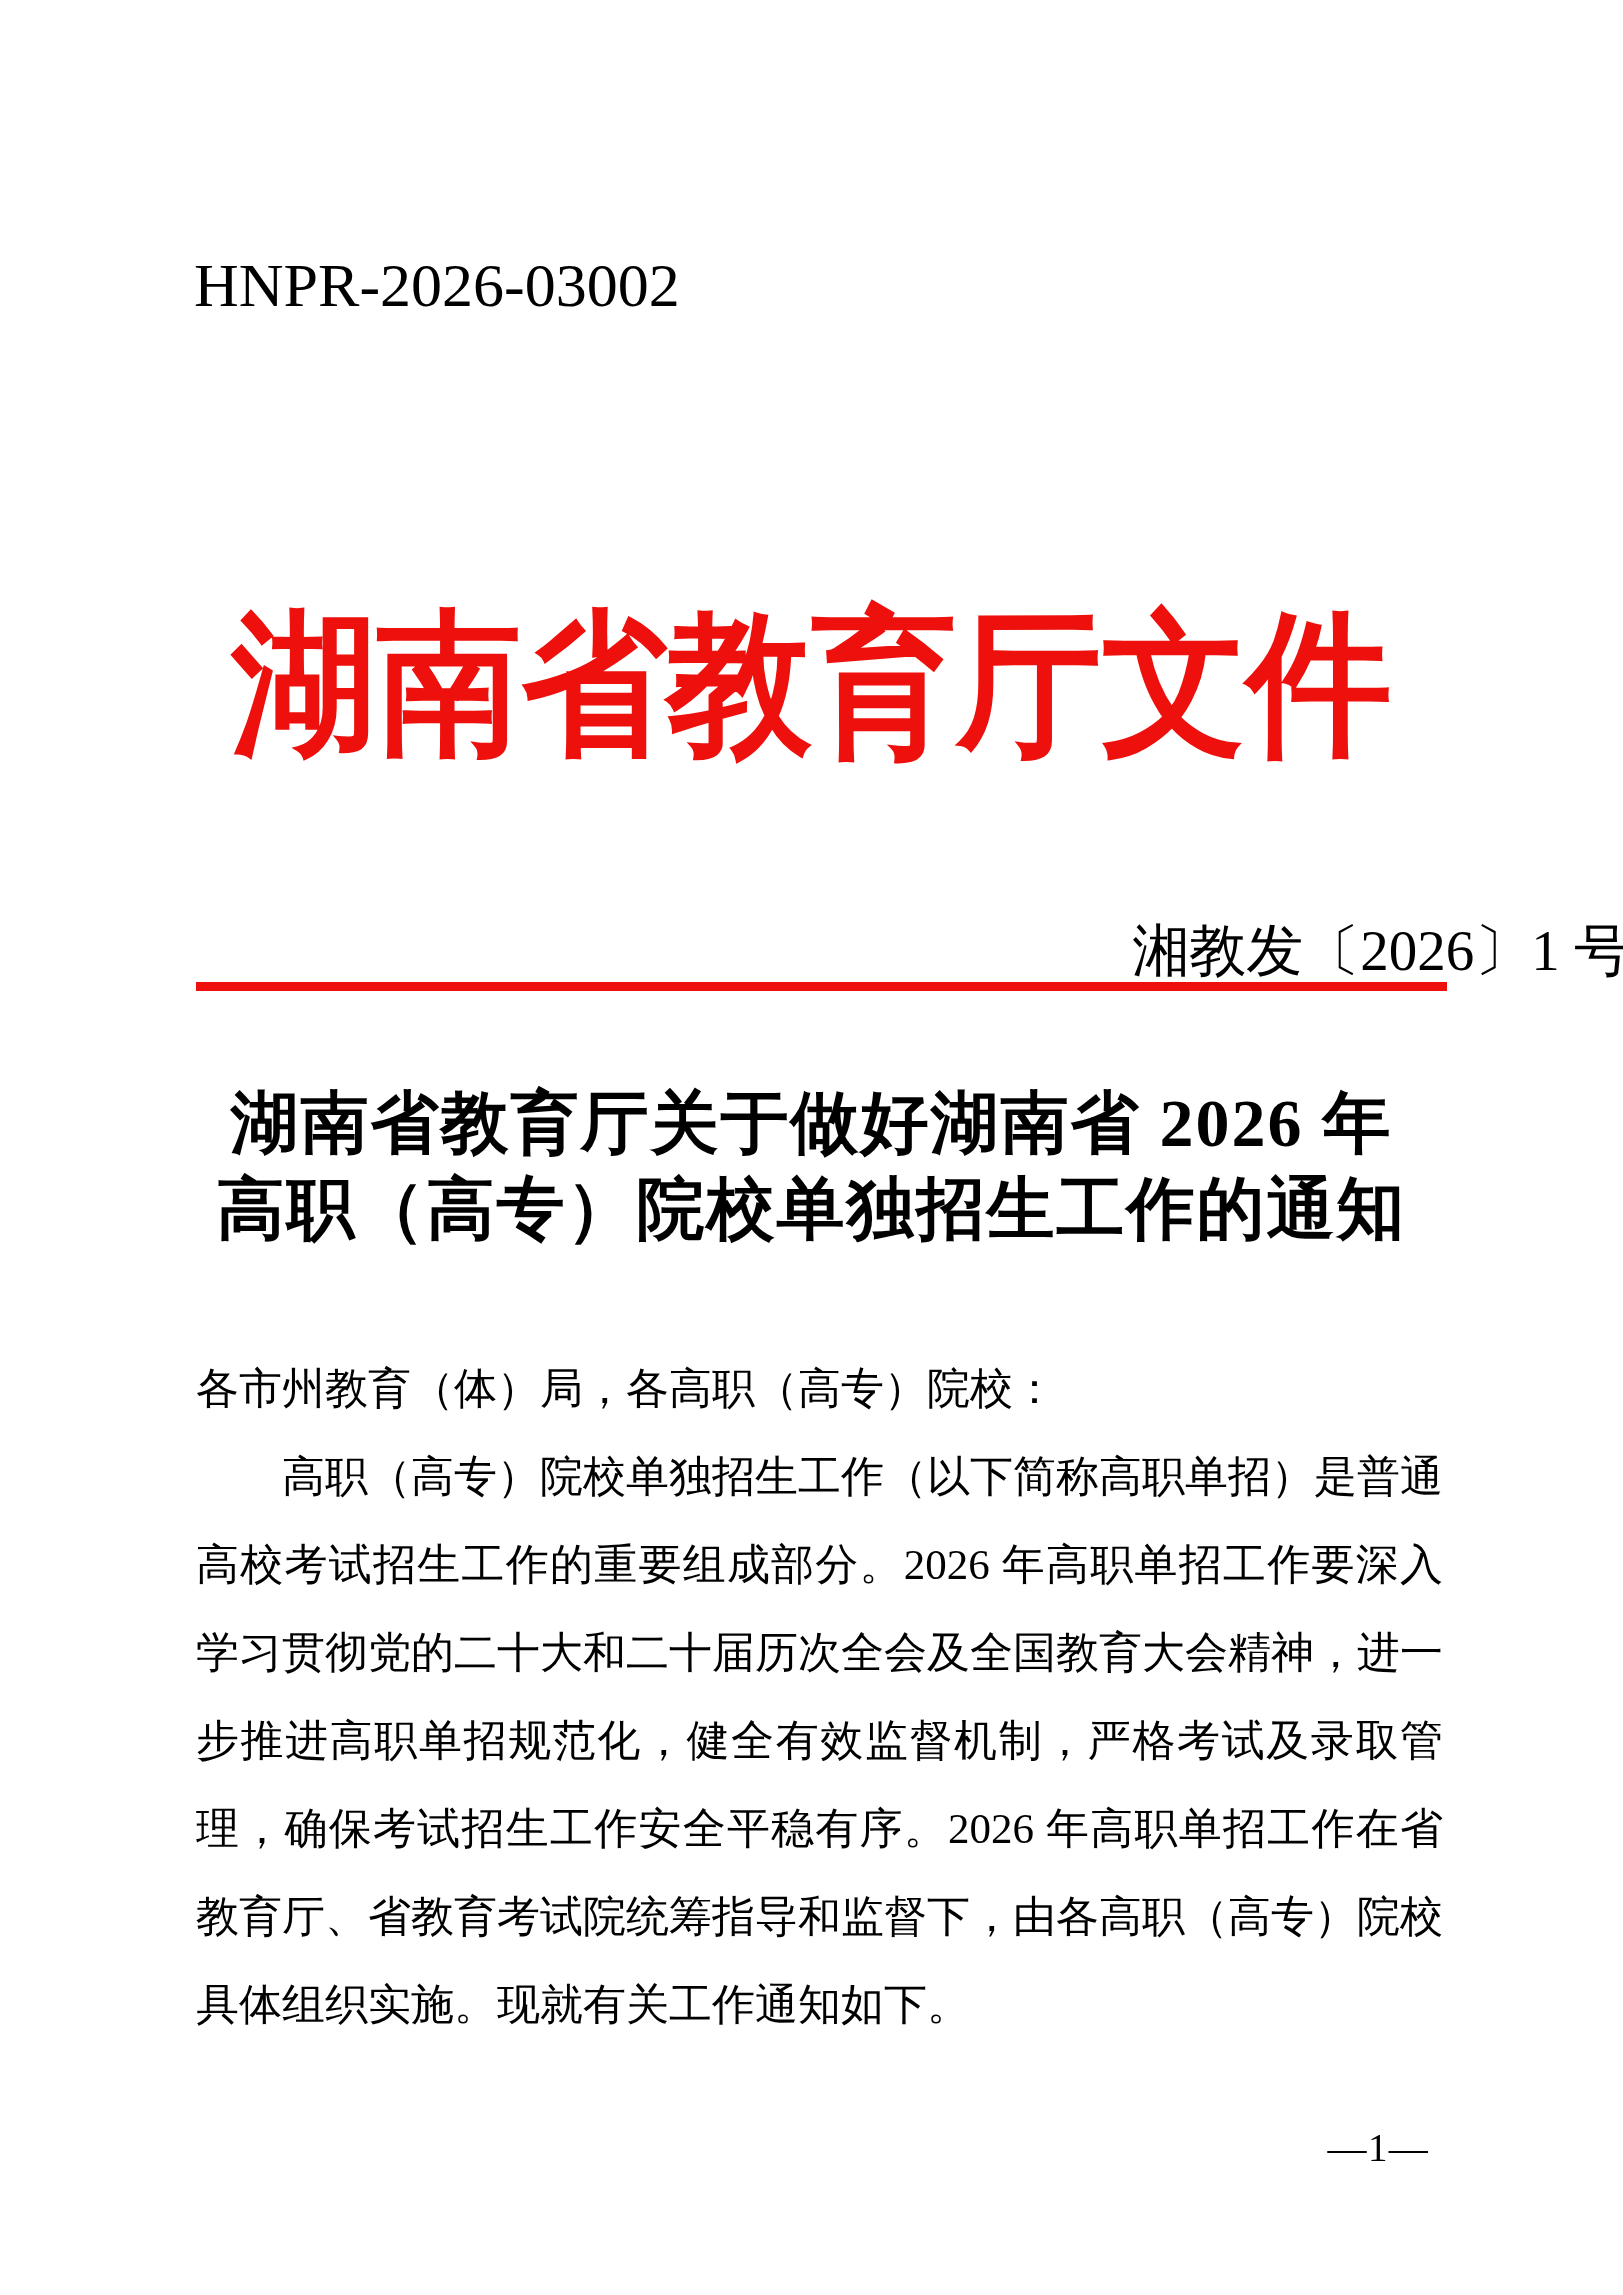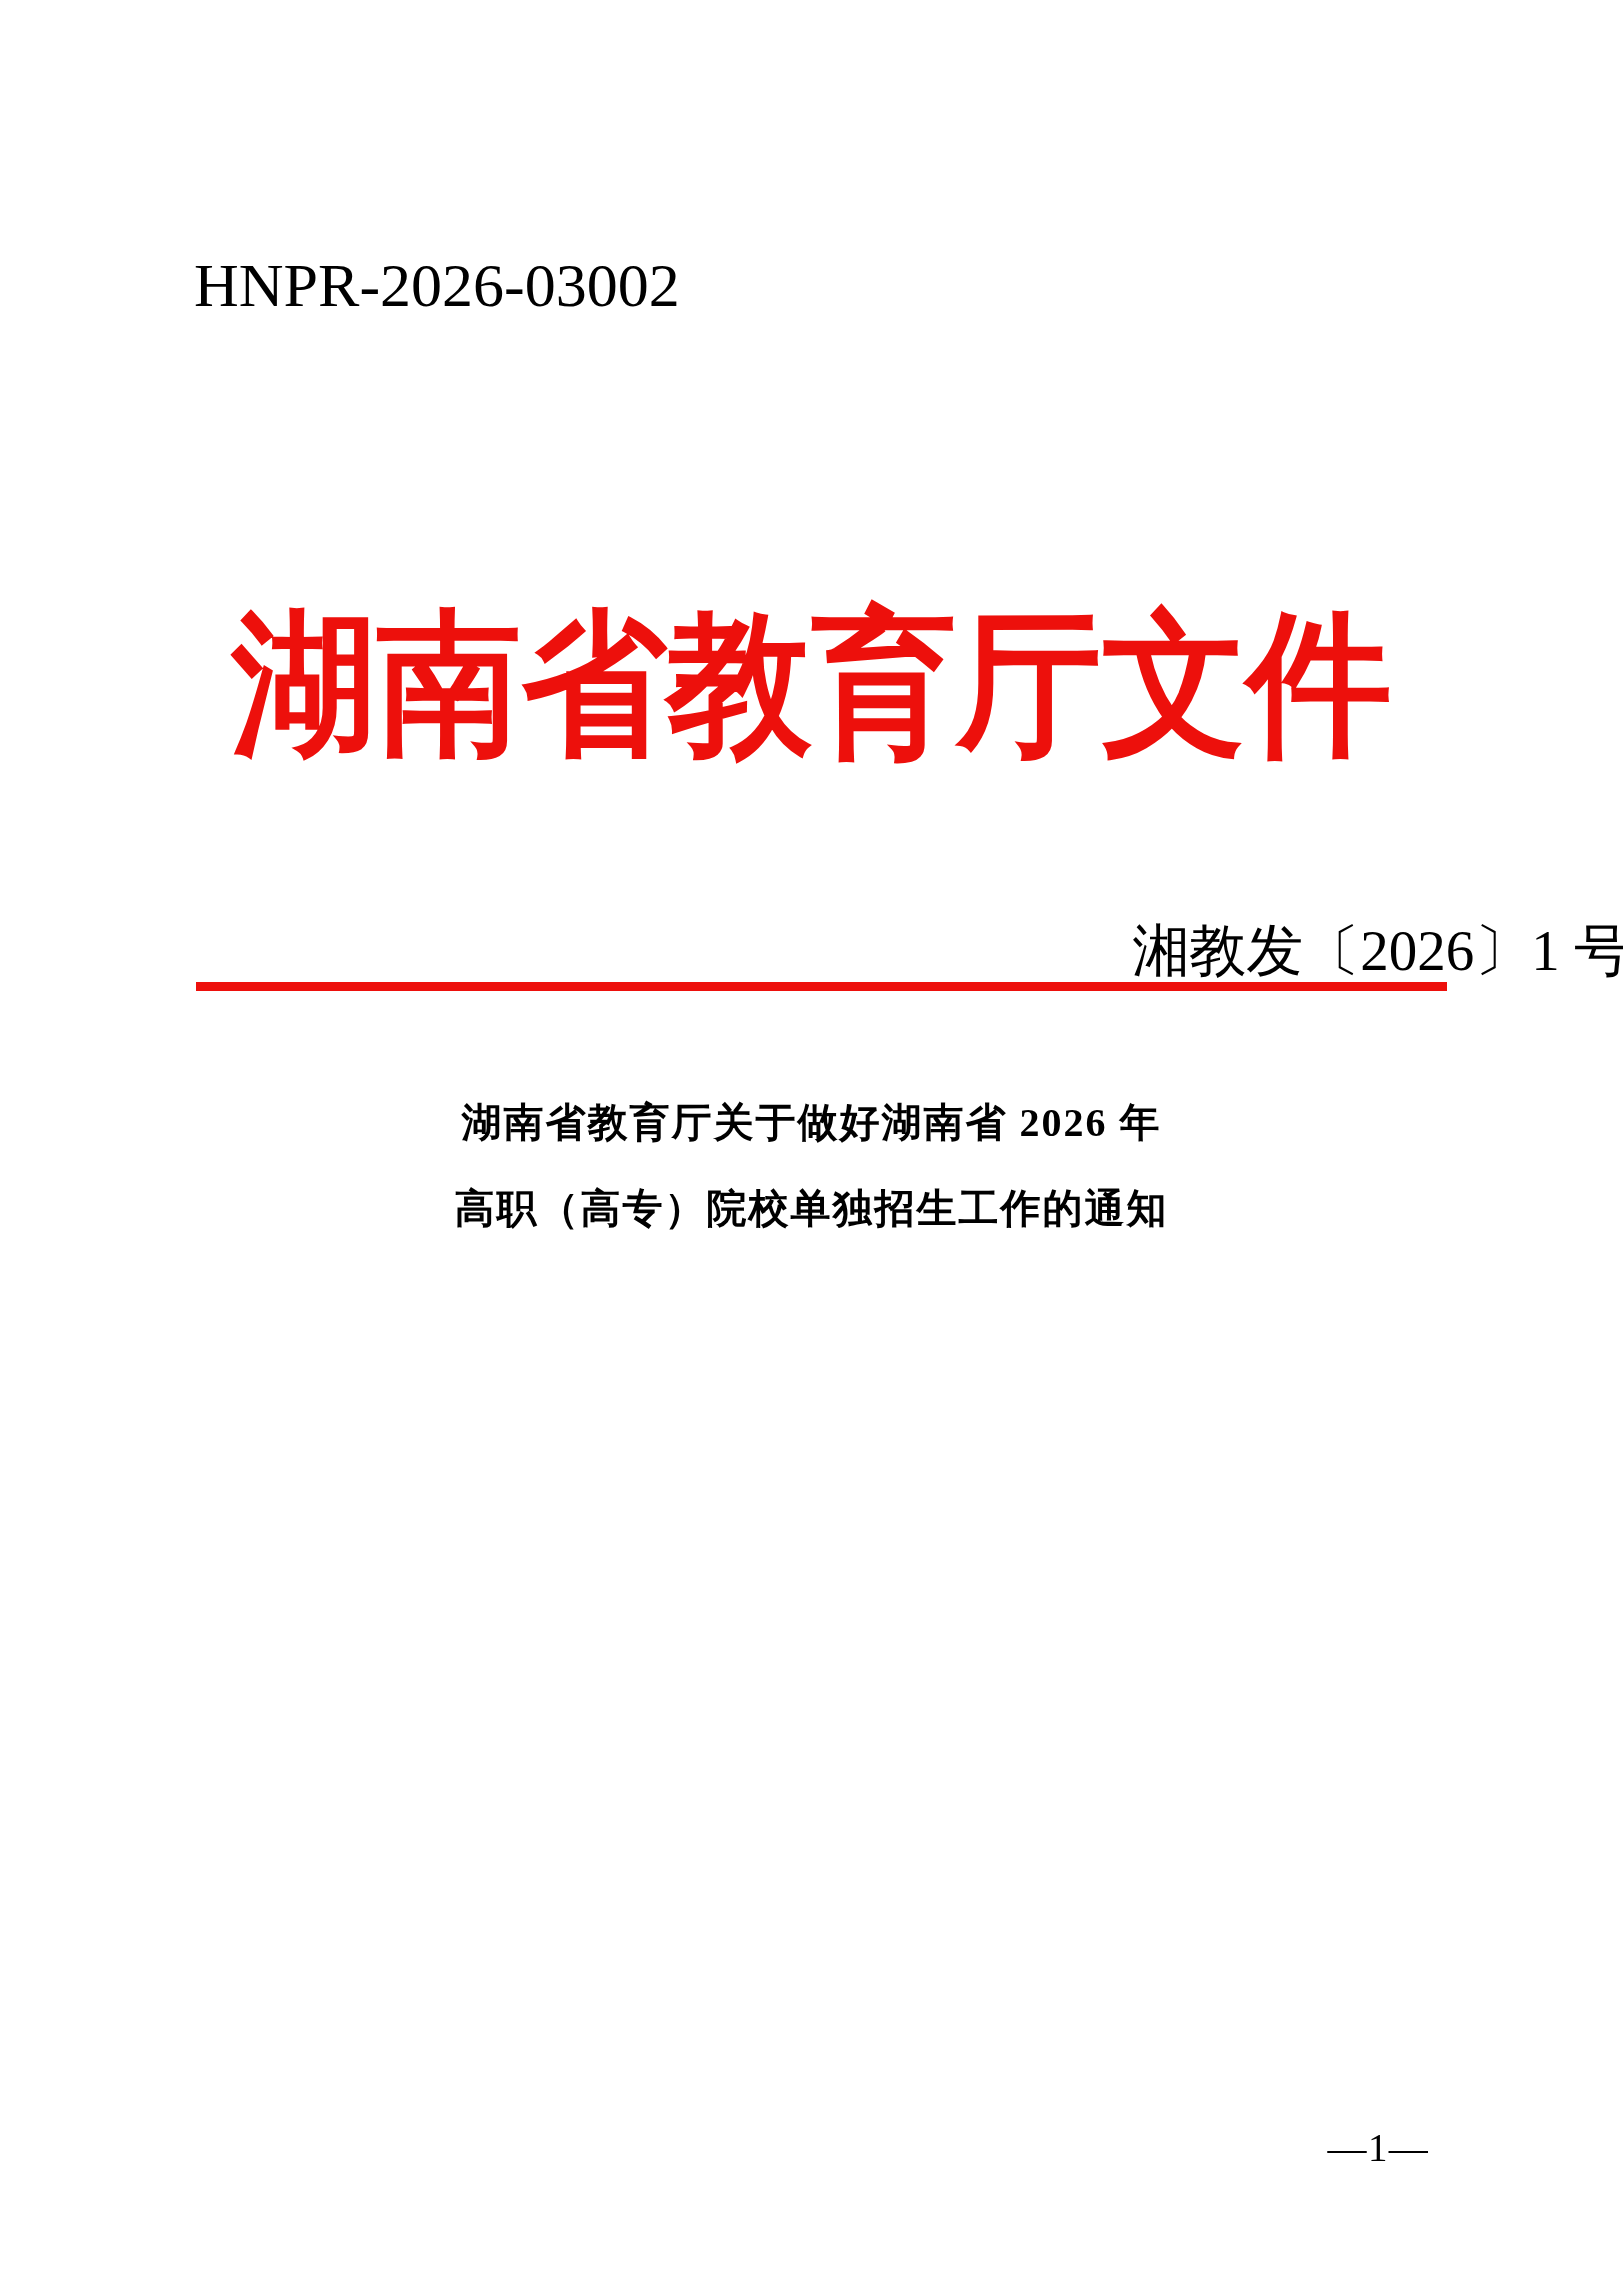--- a/index.html
+++ b/index.html
@@ -66,21 +66,21 @@
     height: 8.5px;
     background: var(--accent, #ed100c);
   }
   
   .doc-title {
     position: absolute;
     left: 0;
     width: 100%;
     top: 1080px;
     text-align: center;
-    font-size: 40px;
+    font-size: 68px;
     line-height: 86px;
     font-weight: 700;
     letter-spacing: 2px;
     white-space: nowrap;
   }
   
   .body-text {
     position: absolute;
     left: 196px;
     top: 1345px;
@@ -119,17 +119,21 @@
 
   <div class="issue-number">湘教发〔2026〕1 号</div>
 
   <div class="red-rule"></div>
 
   <div class="doc-title">
     <div>湖南省教育厅关于做好湖南省 2026 年</div>
     <div>高职（高专）院校单独招生工作的通知</div>
   </div>
 
+  <div class="body-text">
+    <p class="salutation">各市州教育（体）局，各高职（高专）院校：</p>
+    <p class="para">高职（高专）院校单独招生工作（以下简称高职单招）是普通高校考试招生工作的重要组成部分。2026 年高职单招工作要深入学习贯彻党的二十大和二十届历次全会及全国教育大会精神，进一步推进高职单招规范化，健全有效监督机制，严格考试及录取管理，确保考试招生工作安全平稳有序。2026 年高职单招工作在省教育厅、省教育考试院统筹指导和监督下，由各高职（高专）院校具体组织实施。现就有关工作通知如下。</p>
+  </div>
 
   <div class="page-number">—1—</div>
 
 </div>
 
 
 </body></html>

